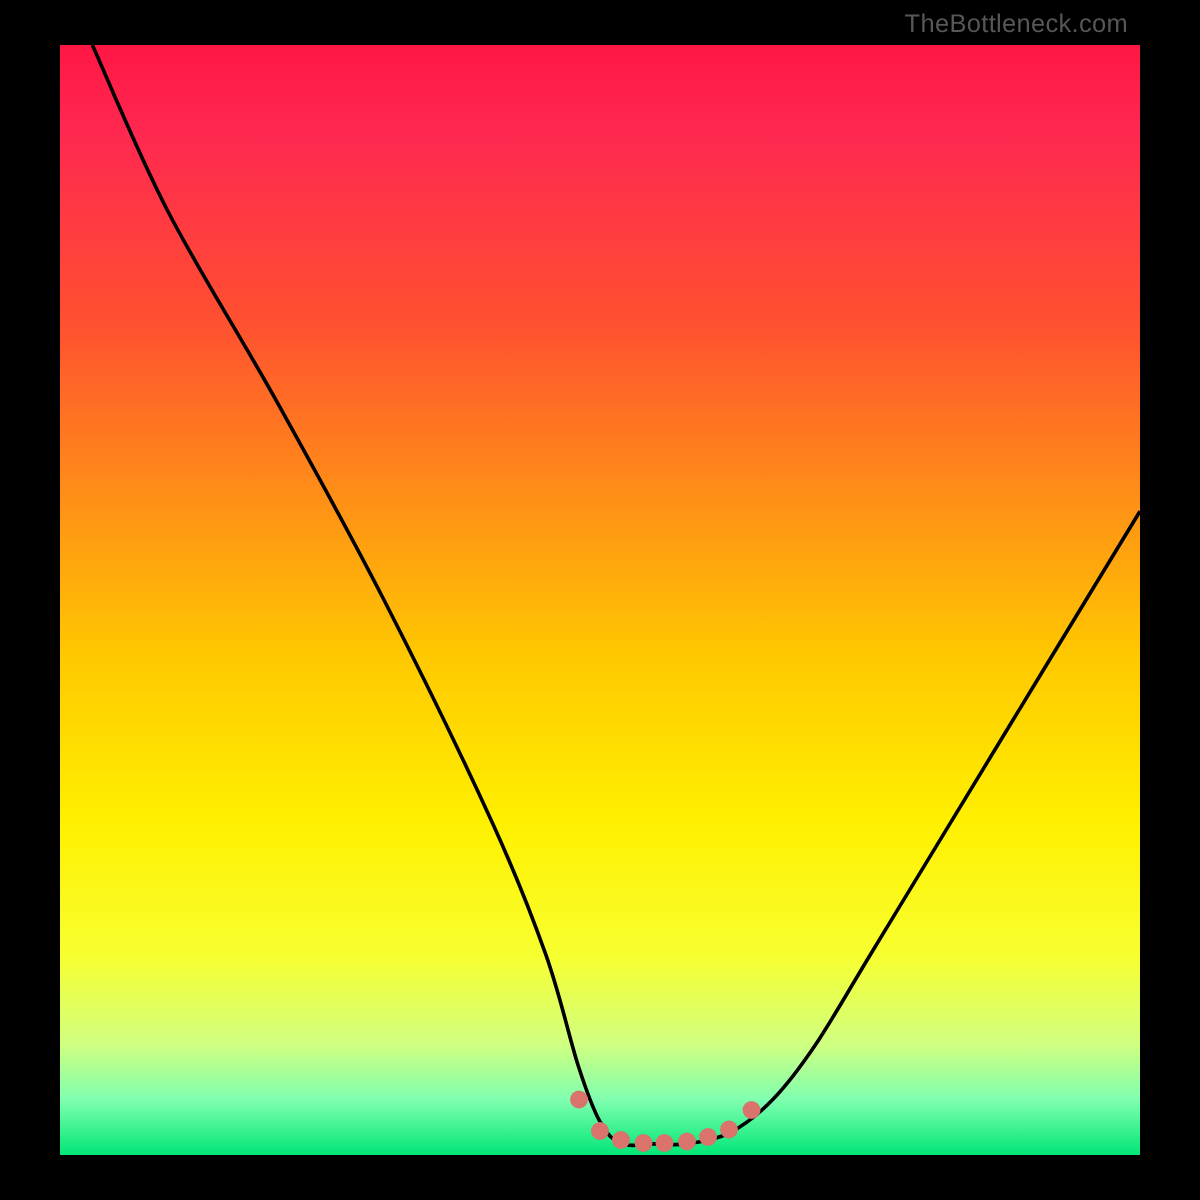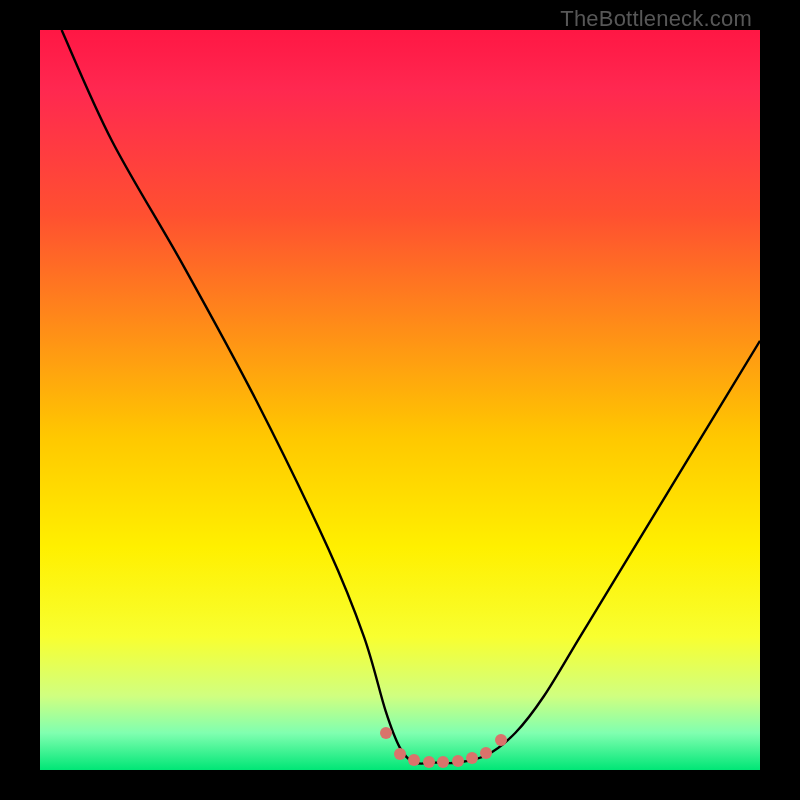--- a/index.html
+++ b/index.html
@@ -19,21 +19,21 @@
       #f8ff30 82%,
       #d0ff80 90%,
       #80ffb0 95%,
       #00e676 100%);
   }
   .watermark {
     position: absolute;
     top: 6px;
     right: 48px;
     color: #575757;
-    font-size: 22px;
+    font-size: 17px;
     font-weight: 500;
     letter-spacing: 0.2px;
     z-index: 5;
   }
   svg.curve { position: absolute; inset: 0; z-index: 2; }
   .marker {
     position: absolute;
     transform: translate(-50%, -50%);
     z-index: 3;
   }

